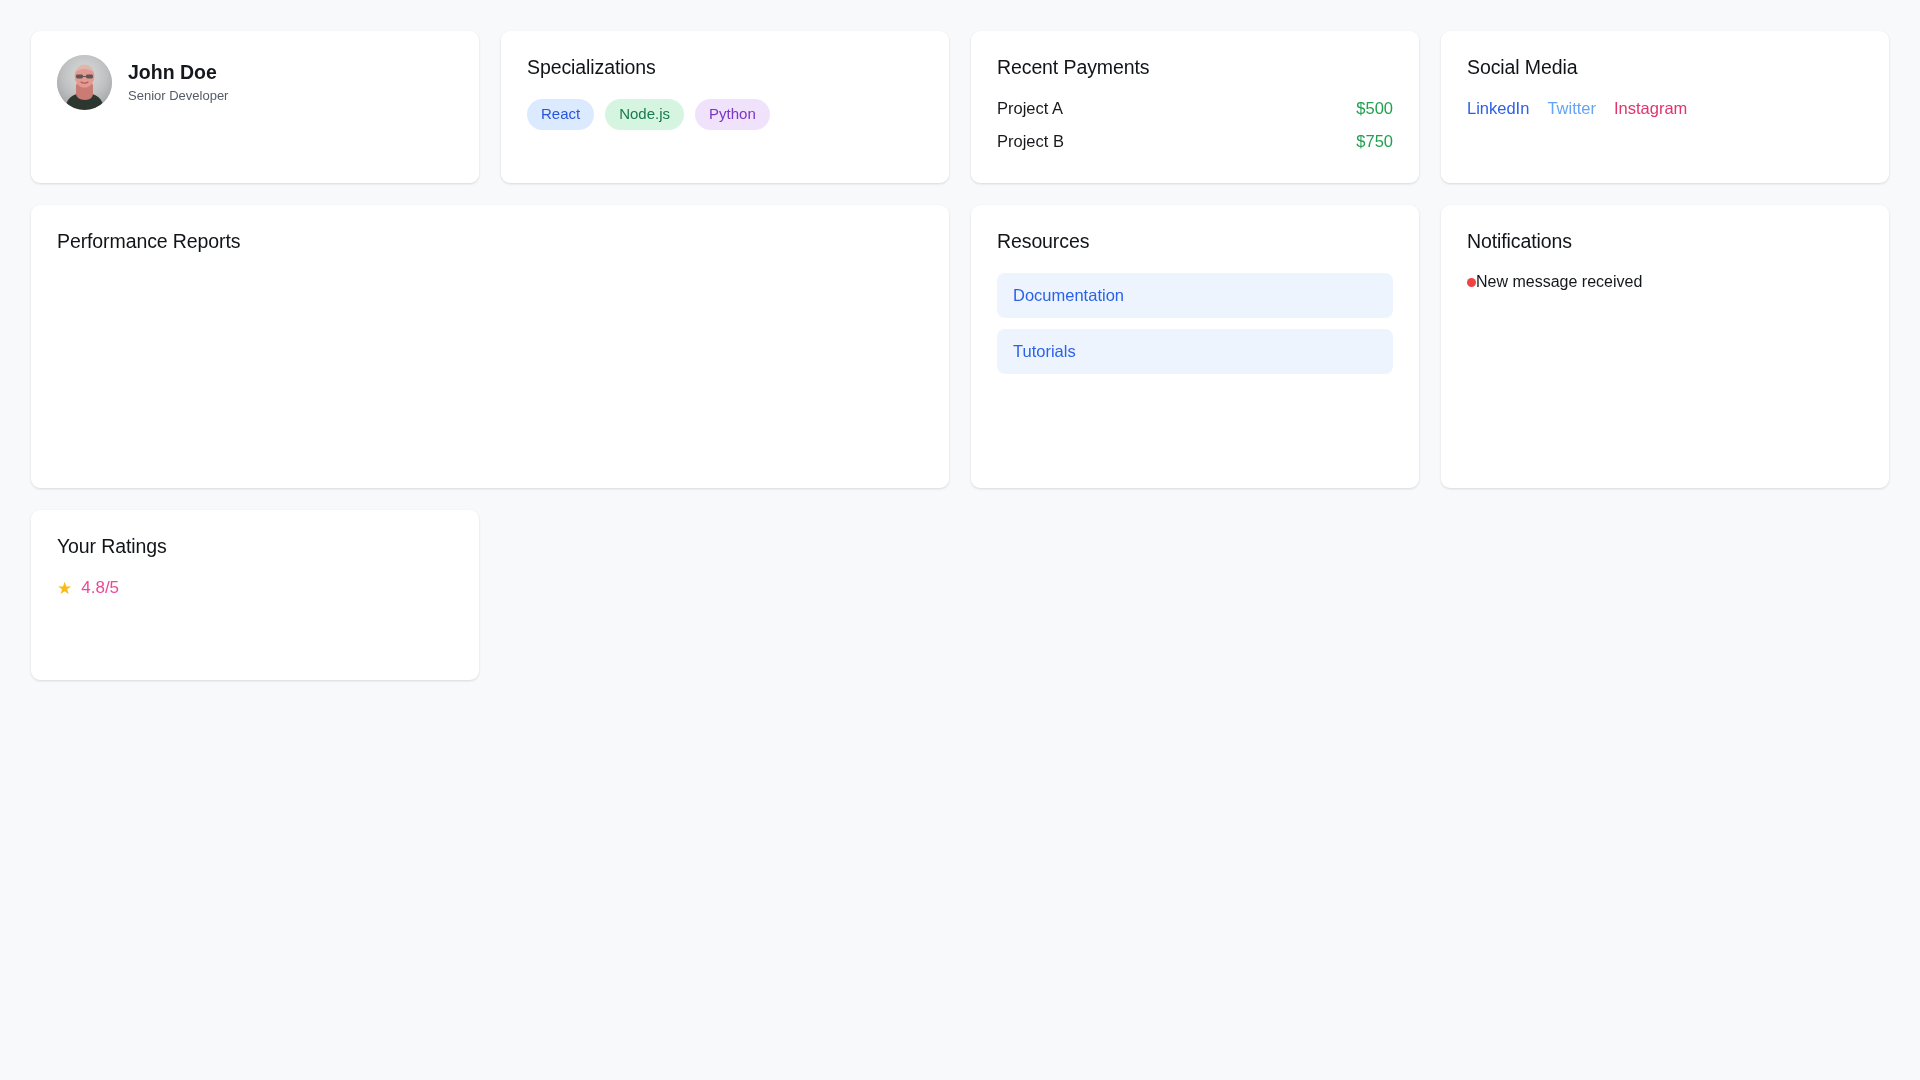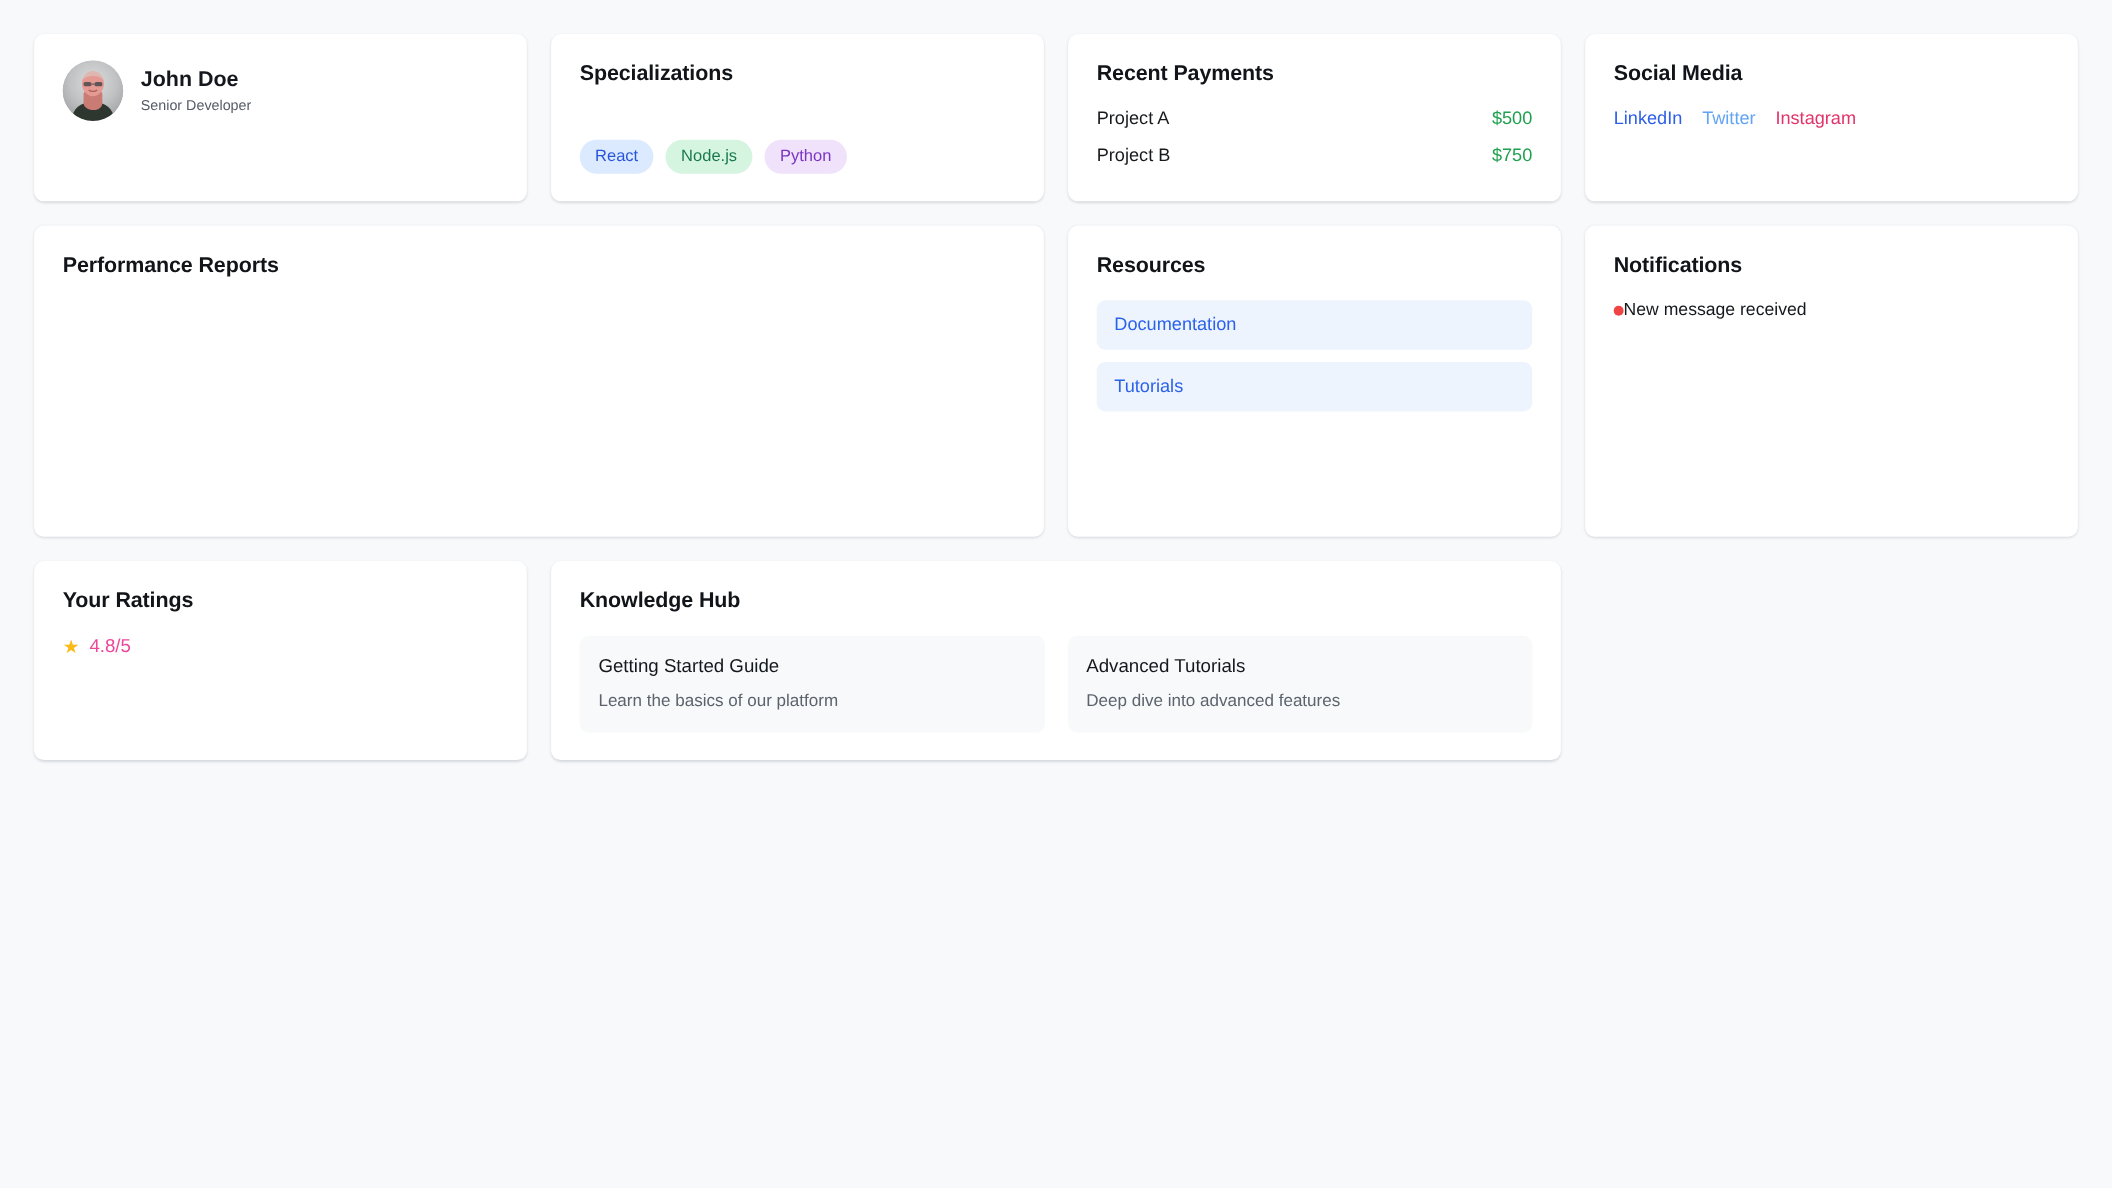--- a/index.html
+++ b/index.html
@@ -27,21 +27,21 @@
     min-height: 152px;
     display: flex;
     flex-direction: column;
   }
   .card.span2 { grid-column: span 2; }
   .card.tall { min-height: 283px; }
   .card.row3 { min-height: 170px; }
 
   .card-title {
     font-size: 19.5px;
-    font-weight: bold;
+    font-weight: normal;
     color: #111418;
     letter-spacing: -0.1px;
     margin-bottom: 20px;
   }
 
   
   .profile-card { padding-top: 24px; }
   .profile-row { display: flex; align-items: center; gap: 16px; }
   .avatar {
     width: 55px; height: 55px; border-radius: 50%;
@@ -57,21 +57,20 @@
   }
 
   
   .tag-row { display: flex; gap: 11px; flex-wrap: wrap; }
   .tag {
     font-size: 15px;
     padding: 6px 14px;
     border-radius: 999px;
     line-height: 1.25;
     white-space: nowrap;
-    margin-top: 28px;
   }
   .tag.react  { background: #dbeafe; color: #2a55d8; }
   .tag.node   { background: #d6f5e0; color: #18794e; }
   .tag.python { background: #f0e2fb; color: #7b36c4; }
 
   
   .pay-list { display: flex; flex-direction: column; gap: 14px; }
   .pay-row { display: flex; justify-content: space-between; align-items: center; }
   .pay-name { font-size: 16.5px; color: #17191c; }
   .pay-amount { font-size: 16.5px; color: #21a150; }
@@ -229,27 +228,14 @@
   </div>
 
   <div class="card row3">
     <div class="card-title">Your Ratings</div>
     <div class="rating-row">
       <span class="rating-star">★</span>
       <span class="rating-value">4.8/5</span>
     </div>
   </div>
 
-  <div class="card span2 row3">
-    <div class="card-title">Knowledge Hub</div>
-    <div class="kh-grid">
-      <div class="kh-item">
-        <div class="kh-title">Getting Started Guide</div>
-        <div class="kh-desc">Learn the basics of our platform</div>
-      </div>
-      <div class="kh-item">
-        <div class="kh-title">Advanced Tutorials</div>
-        <div class="kh-desc">Deep dive into advanced features</div>
-      </div>
-    </div>
-  </div>
 
 </div>
 
 </body></html>

